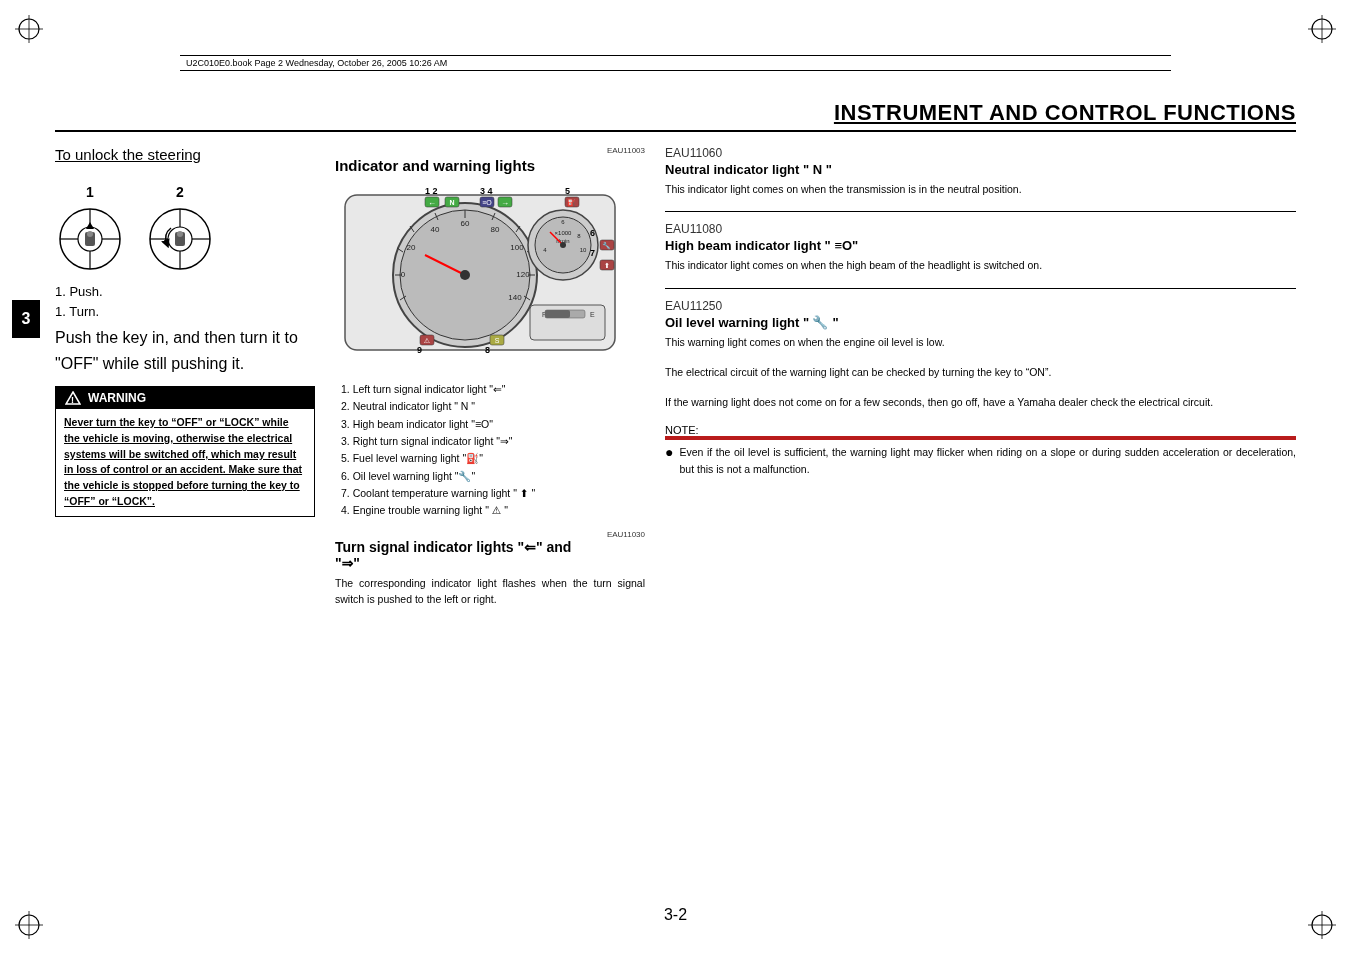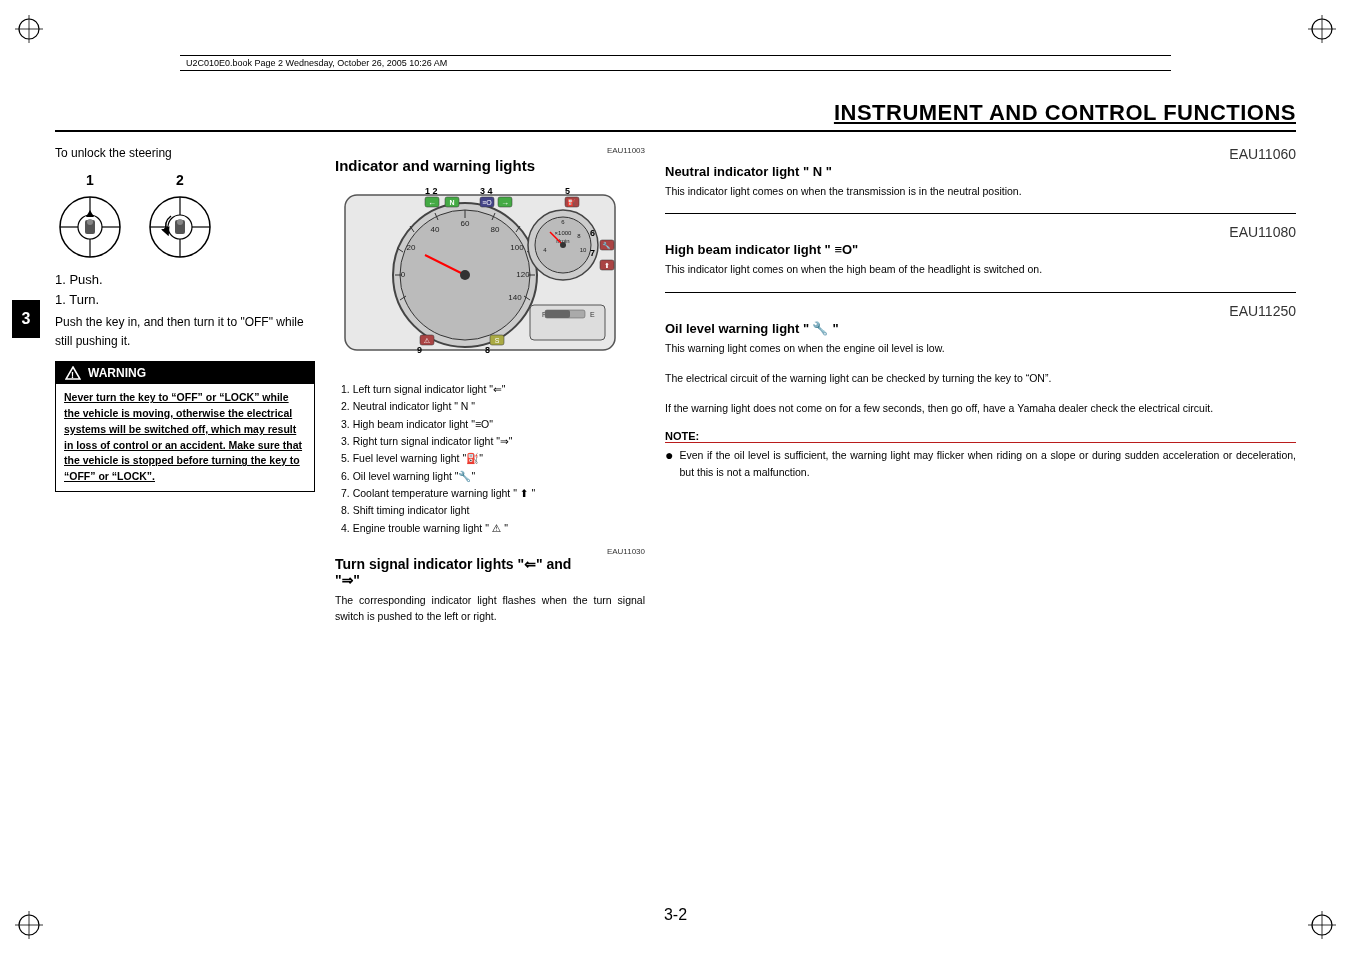--- a/index.html
+++ b/index.html
@@ -101,22 +101,23 @@
       width: 310px;
       flex-shrink: 0;
     }
 
     .col-right {
       flex: 1;
     }
 
     
     .steering-title {
-      font-size: 12px;
-      margin-bottom: 12px;
+      font-size: 15px;
+      text-decoration: underline;
+      margin-bottom: 21px;
     }
 
     .steering-images {
       display: flex;
       gap: 20px;
       margin-bottom: 8px;
       align-items: flex-end;
     }
 
     .steering-img-wrap {
@@ -136,21 +137,21 @@
       height: 70px;
     }
 
     .steering-instructions {
       font-size: 13px;
       margin-bottom: 4px;
       line-height: 1.5;
     }
 
     .push-turn-instructions {
-      font-size: 12px;
+      font-size: 16px;
       margin-bottom: 8px;
       line-height: 1.6;
     }
 
     
     .warning-box {
       border: 1px solid #000;
       margin-top: 10px;
     }
 
@@ -235,22 +236,22 @@
       line-height: 1.55;
       text-align: justify;
     }
 
     
     .right-section {
       margin-bottom: 14px;
     }
 
     .section-ref {
-      font-size: 14px;
-      text-align: right;
+      font-size: 12px;
+      text-align: left;
       color: #333;
       margin-bottom: 2px;
     }
 
     .indicator-heading {
       font-size: 13px;
       font-weight: bold;
       margin-bottom: 4px;
     }
 
@@ -265,22 +266,22 @@
       border-top: 1px solid #000;
       margin: 10px 0;
     }
 
     .note-section {
       margin-top: 8px;
     }
 
     .note-label {
       font-size: 11px;
-      font-weight: bold;
-      border-bottom: 1px solid #b91c1c;
+      font-weight: normal;
+      border-bottom: 4px solid #b91c1c;
       margin-bottom: 4px;
     }
 
     .note-item {
       display: flex;
       gap: 6px;
       font-size: 10.5px;
       line-height: 1.55;
       text-align: justify;
     }
@@ -498,21 +499,20 @@
       </div>
 
       <ul class="indicator-list">
         <li>1. Left turn signal indicator light "⇐"</li>
         <li>2. Neutral indicator light " N "</li>
         <li>3. High beam indicator light "≡O"</li>
         <li>3. Right turn signal indicator light "⇒"</li>
         <li>5. Fuel level warning light "⛽"</li>
         <li>6. Oil level warning light "🔧"</li>
         <li>7. Coolant temperature warning light " ⬆ "</li>
-        <li>8. Shift timing indicator light</li>
         <li>4. Engine trouble warning light " ⚠ "</li>
       </ul>
 
       <div class="turn-signal-ref">EAU11030</div>
       <div class="turn-signal-title">Turn signal indicator lights "⇐" and<br>"⇒"</div>
       <div class="turn-signal-body">The corresponding indicator light flashes when the turn signal switch is pushed to the left or right.</div>
     </div>
 
     <div class="col-right">
 

